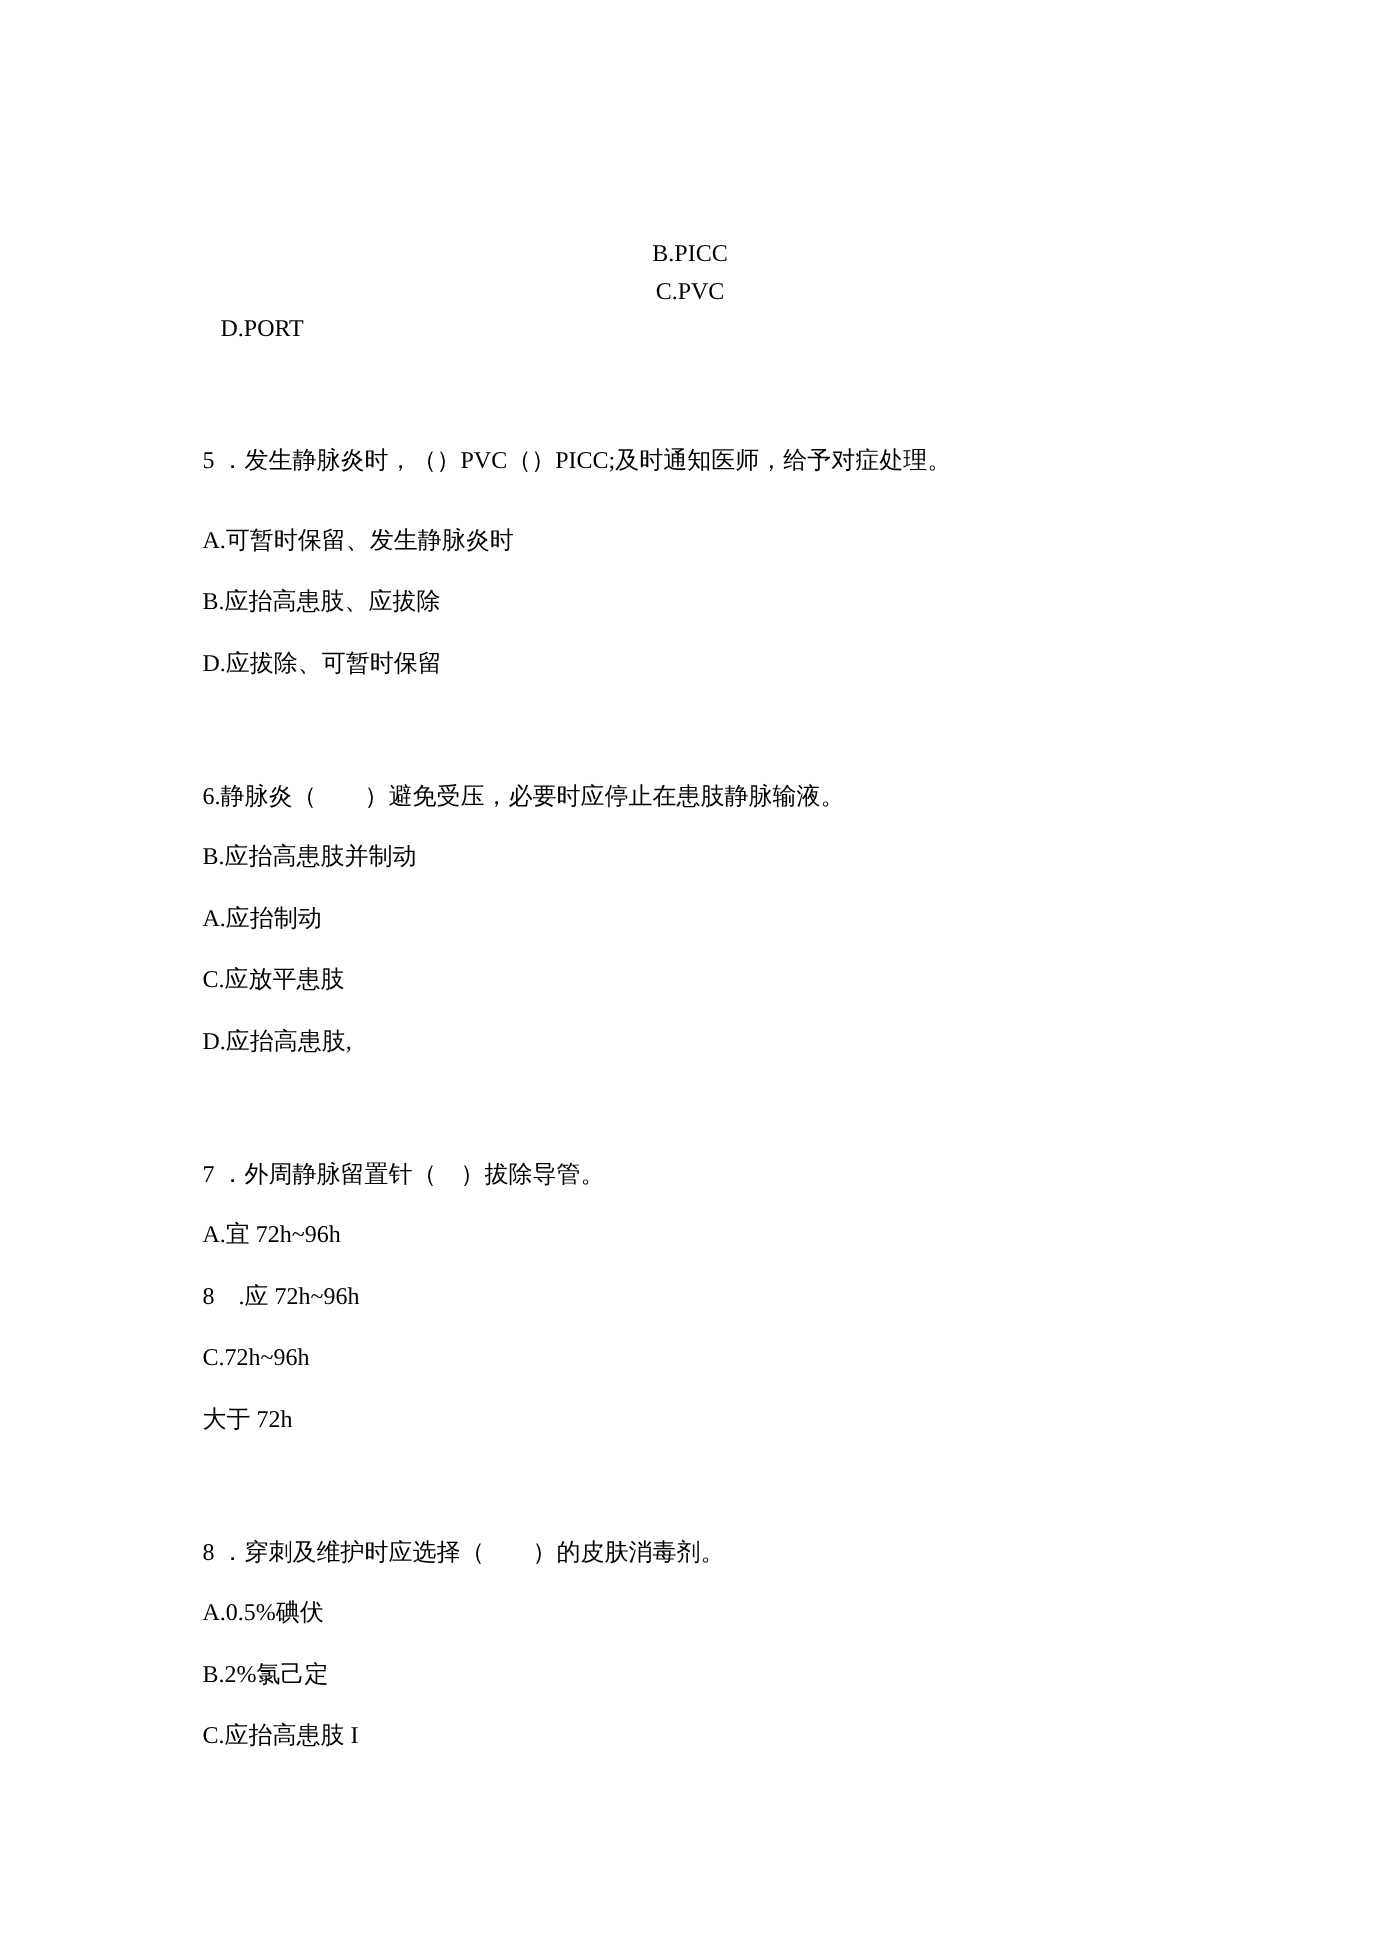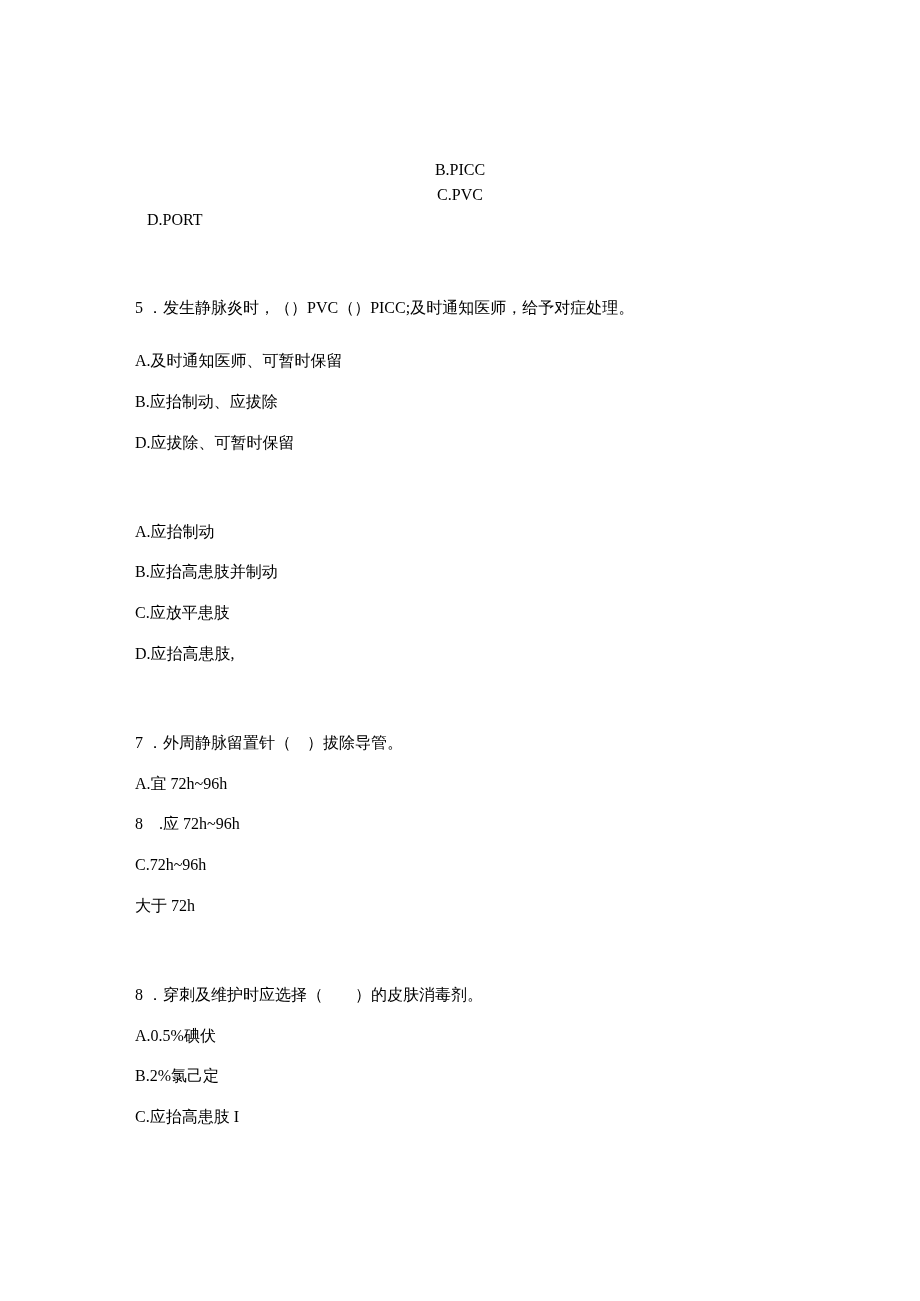--- a/index.html
+++ b/index.html
@@ -36,28 +36,29 @@
 
 <div class="page">
 
   <p class="line">B.PICC</p>
   <p class="line">C.PVC</p>
   <p class="para">D.PORT</p>
 
   <div class="block-gap"></div>
 
   <p class="q5-stem">5 ．发生静脉炎时，（）PVC（）PICC;及时通知医师，给予对症处理。</p>
-  <p class="opt">A.及时通知医师、可暂时保留</p>
-  <p class="opt">B.应抬制动、应拔除</p>
+  <p class="opt">A.可暂时保留、发生静脉炎时</p>
+  <p class="opt">B.应抬高患肢、应拔除</p>
   <p class="opt">D.应拔除、可暂时保留</p>
 
   <div class="block-gap"></div>
 
+  <p class="opt">6.静脉炎（　　）避免受压，必要时应停止在患肢静脉输液。</p>
+  <p class="opt">B.应抬高患肢并制动</p>
   <p class="opt">A.应抬制动</p>
-  <p class="opt">B.应抬高患肢并制动</p>
   <p class="opt">C.应放平患肢</p>
   <p class="opt">D.应抬高患肢,</p>
 
   <div class="block-gap"></div>
 
   <p class="opt">7 ．外周静脉留置针（　）拔除导管。</p>
   <p class="opt">A.宜 72h~96h</p>
   <p class="opt">8　.应 72h~96h</p>
   <p class="opt">C.72h~96h</p>
   <p class="opt">大于 72h</p>

